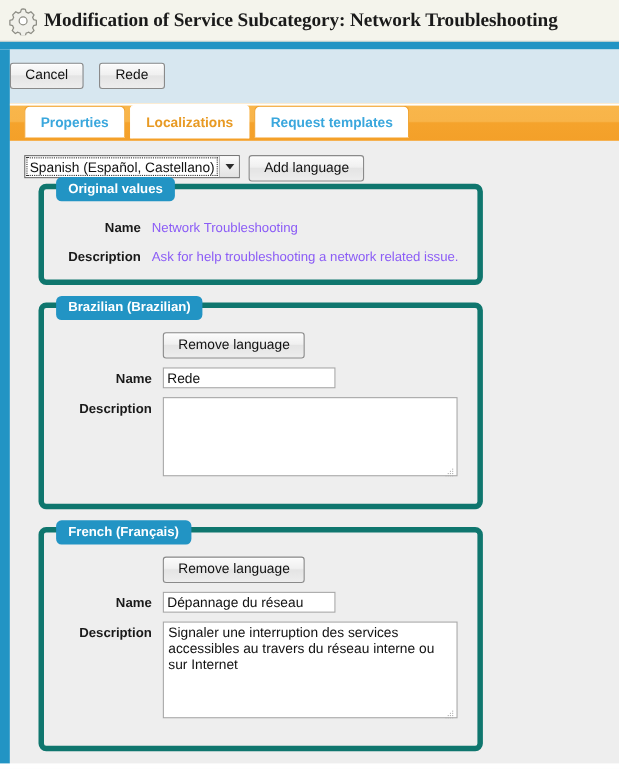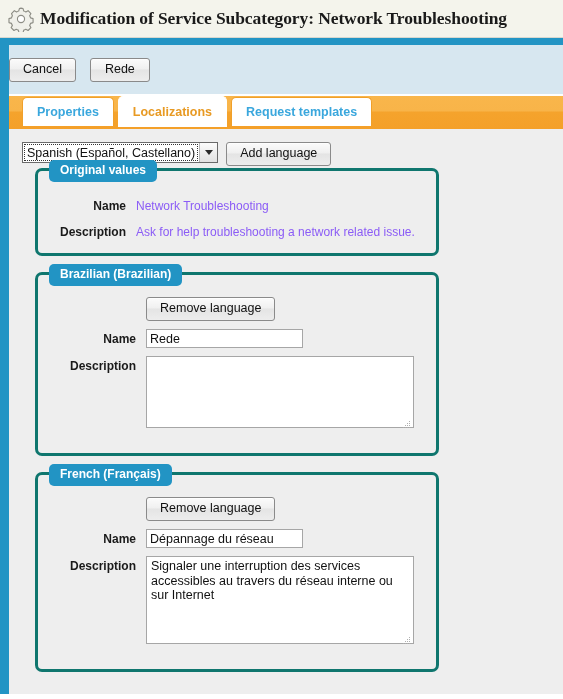--- a/index.html
+++ b/index.html
@@ -179,21 +179,21 @@
     border-top: 5px solid #2b2b2b;
   }
 
   
   .card {
     position: relative;
     margin: 0 0 16px 13px;
     width: 404px;
     box-sizing: border-box;
     background: #eeeeee;
-    border: 3px solid #0f766e;
+    border: 5px solid #0f766e;
     border-radius: 7px;
     padding: 22px 12px 14px 12px;
   }
   .card-badge {
     position: absolute;
     top: -11px;
     left: 11px;
     background: #2294c4;
     color: #ffffff;
     font-size: 12px;

